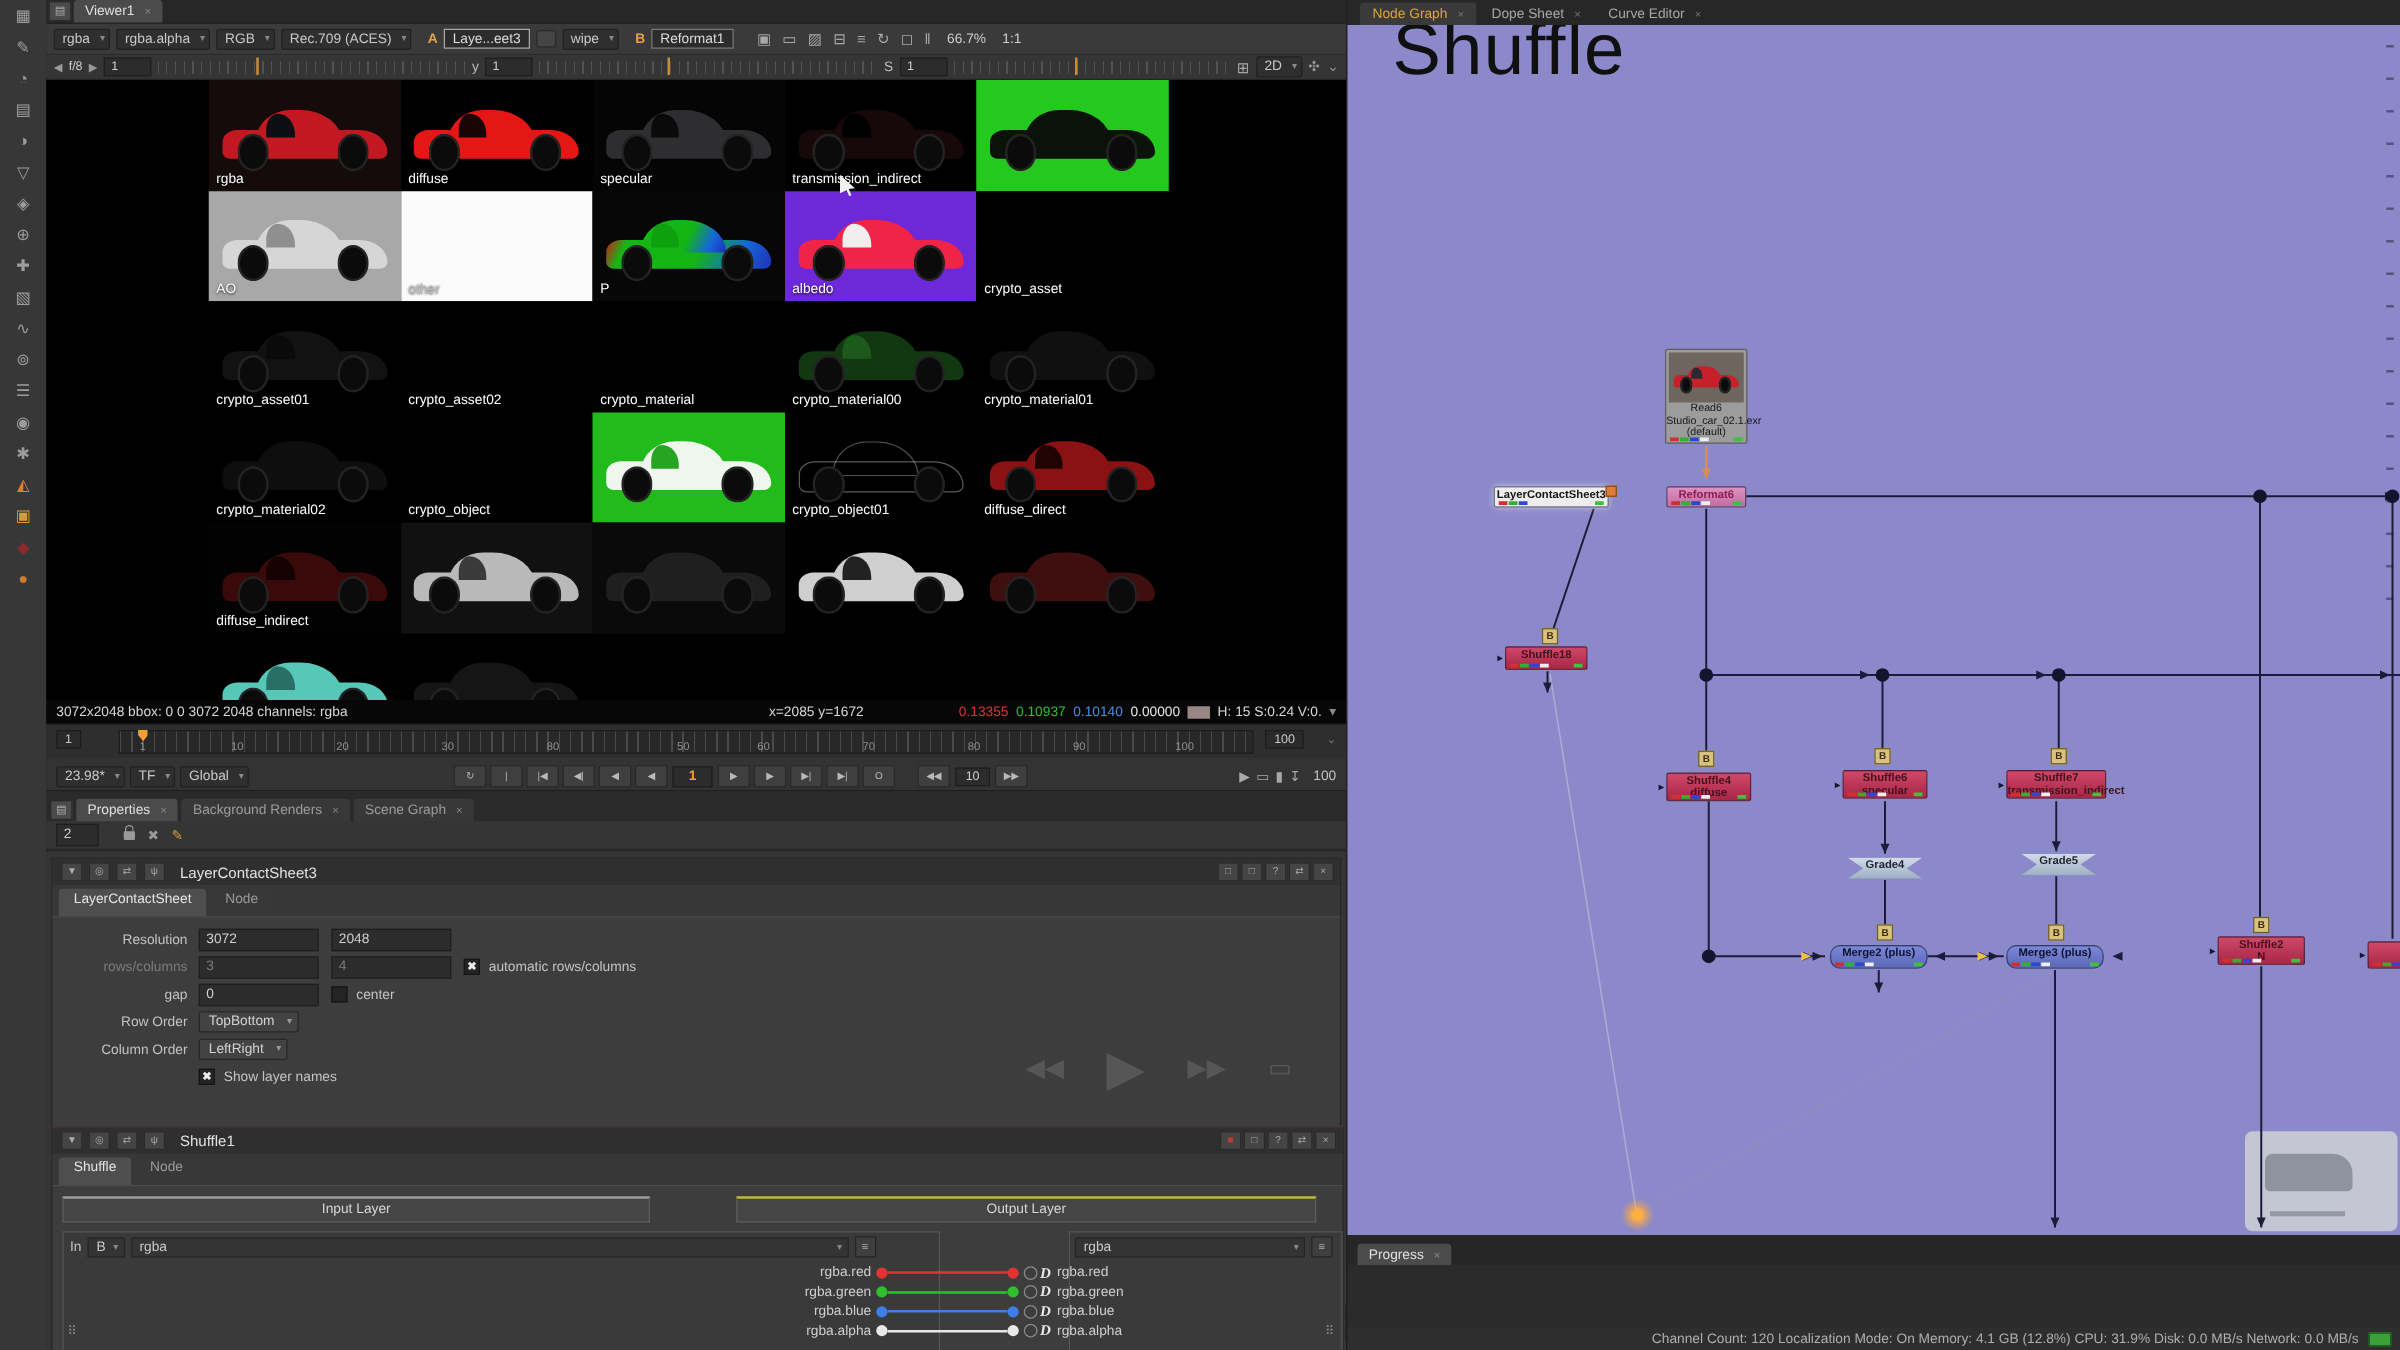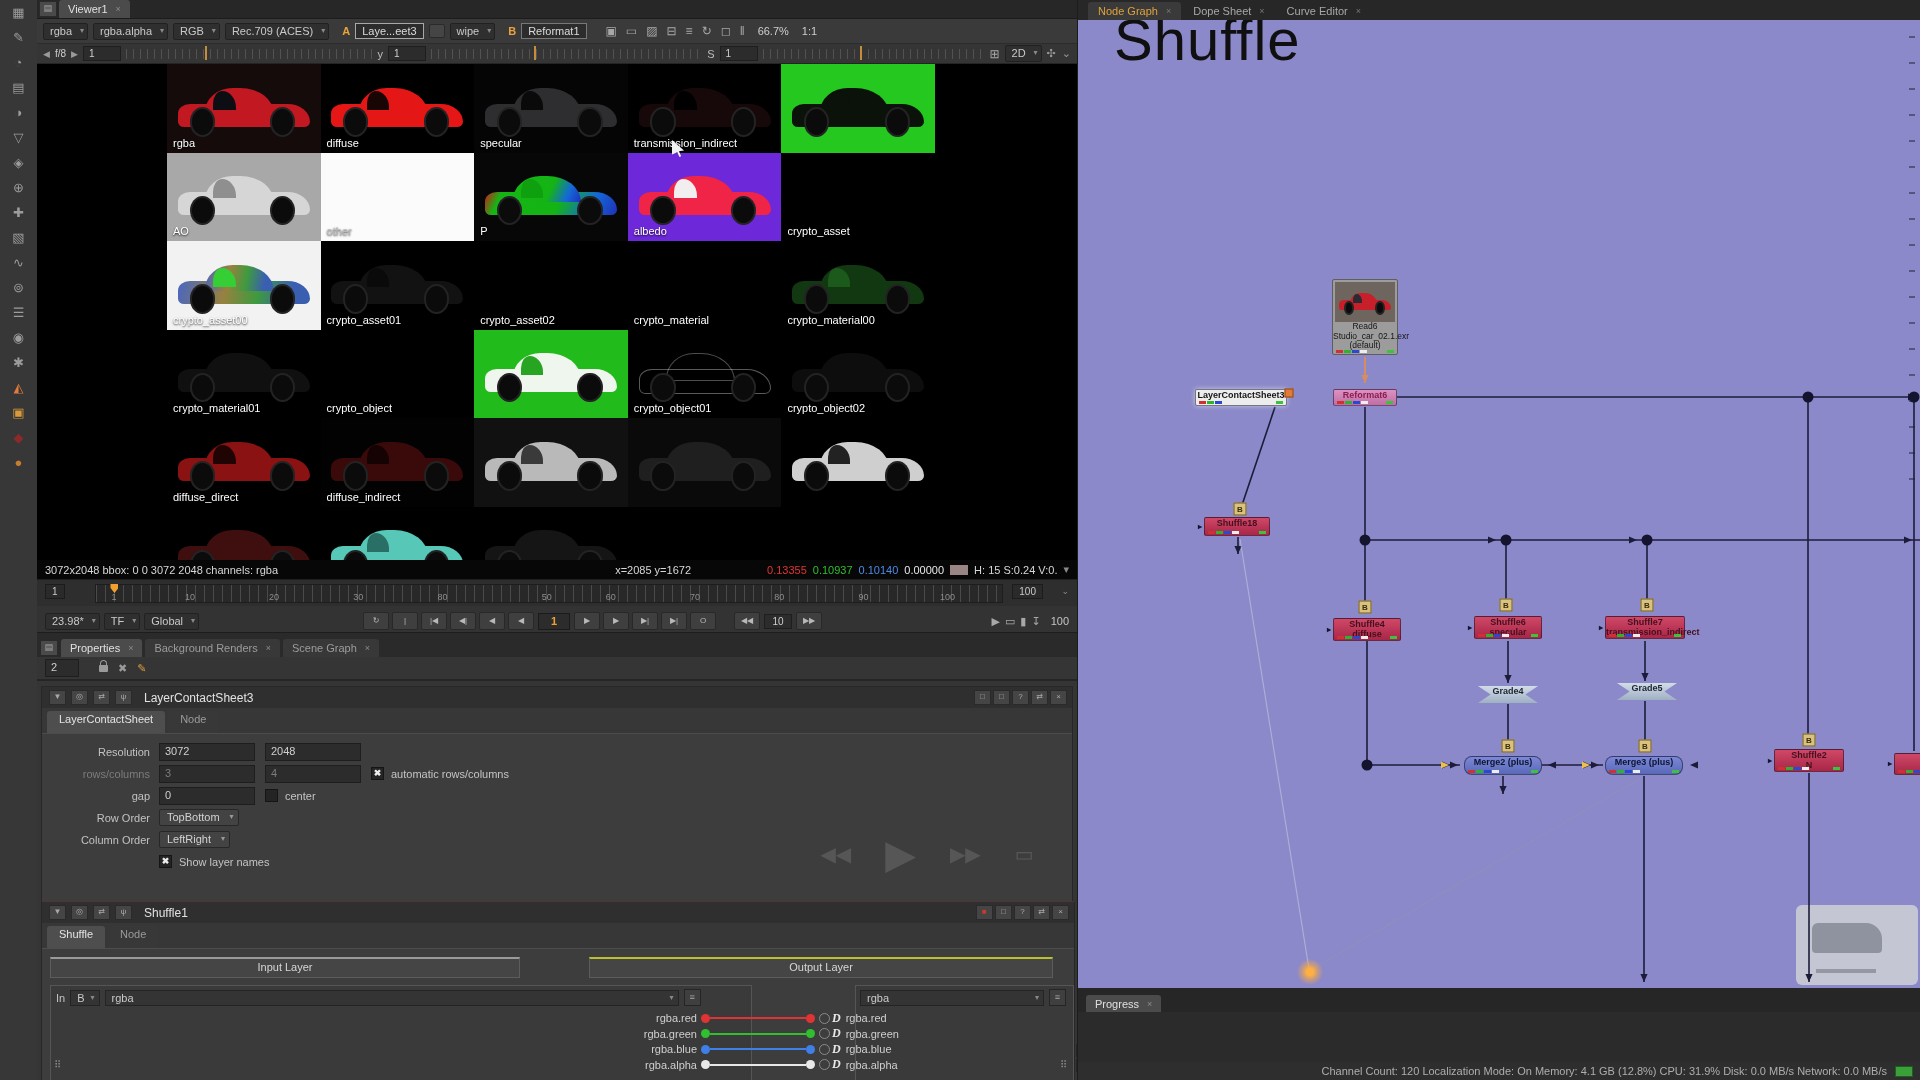--- a/index.html
+++ b/index.html
@@ -299,30 +299,20 @@
               <i class="ccab" style="background: rgb(239, 36, 70);"></i>
               <i class="cwin" style="background: rgb(242, 238, 240);"></i>
               <i class="cwheel w1"></i>
               <i class="cwheel w2"></i>
             </span>
             <span class="tlabel">albedo</span>
           </div>
           <div class="tile" style="background: rgb(0, 0, 0);">
             <span class="tlabel">crypto_asset</span>
           </div>
-          <div class="tile" style="background: rgb(242, 242, 242);">
-            <span class="car">
-              <i class="cbody" style="background: linear-gradient(100deg, rgb(74, 102, 192), rgb(152, 129, 63) 35%, rgb(63, 154, 63) 60%, rgb(58, 95, 176) 85%);"></i>
-              <i class="ccab" style="background: linear-gradient(100deg, rgb(74, 102, 192), rgb(152, 129, 63) 35%, rgb(63, 154, 63) 60%, rgb(58, 95, 176) 85%);"></i>
-              <i class="cwin" style="background: rgb(53, 207, 53);"></i>
-              <i class="cwheel w1"></i>
-              <i class="cwheel w2"></i>
-            </span>
-            <span class="tlabel">crypto_asset00</span>
-          </div>
           <div class="tile" style="background: rgb(0, 0, 0);">
             <span class="car">
               <i class="cbody" style="background: rgb(18, 18, 18);"></i>
               <i class="ccab" style="background: rgb(18, 18, 18);"></i>
               <i class="cwin" style="background: rgb(10, 10, 10);"></i>
               <i class="cwheel w1"></i>
               <i class="cwheel w2"></i>
             </span>
             <span class="tlabel">crypto_asset01</span>
           </div>
@@ -345,48 +335,48 @@
           <div class="tile" style="background: rgb(0, 0, 0);">
             <span class="car">
               <i class="cbody" style="background: rgb(16, 16, 16);"></i>
               <i class="ccab" style="background: rgb(16, 16, 16);"></i>
               <i class="cwheel w1"></i>
               <i class="cwheel w2"></i>
             </span>
             <span class="tlabel">crypto_material01</span>
           </div>
           <div class="tile" style="background: rgb(0, 0, 0);">
+            <span class="car">
+              <i class="cbody" style="background: rgb(14, 14, 14);"></i>
+              <i class="ccab" style="background: rgb(14, 14, 14);"></i>
+              <i class="cwheel w1"></i>
+              <i class="cwheel w2"></i>
+            </span>
+            <span class="tlabel">crypto_material02</span>
+          </div>
+          <div class="tile" style="background: rgb(0, 0, 0);">
             <span class="tlabel">crypto_object</span>
           </div>
           <div class="tile" style="background: rgb(34, 187, 28);">
             <span class="car">
               <i class="cbody" style="background: rgb(238, 246, 238);"></i>
               <i class="ccab" style="background: rgb(238, 246, 238);"></i>
               <i class="cwin" style="background: rgb(39, 165, 34);"></i>
               <i class="cwheel w1"></i>
               <i class="cwheel w2"></i>
             </span>
           </div>
           <div class="tile" style="background: rgb(0, 0, 0);">
             <span class="car">
               <i class="cbody" style="background: transparent; border: 1px solid rgba(255, 255, 255, 0.35);"></i>
               <i class="ccab" style="background: transparent; border: 1px solid rgba(255, 255, 255, 0.3);"></i>
               <i class="cwheel w1"></i>
               <i class="cwheel w2"></i>
             </span>
             <span class="tlabel">crypto_object01</span>
-          </div>
-          <div class="tile" style="background: rgb(0, 0, 0);">
-            <span class="car">
-              <i class="cbody" style="background: rgb(13, 13, 13);"></i>
-              <i class="ccab" style="background: rgb(13, 13, 13);"></i>
-              <i class="cwheel w1"></i>
-              <i class="cwheel w2"></i>
-            </span>
-            <span class="tlabel">crypto_object02</span>
           </div>
           <div class="tile" style="background: rgb(0, 0, 0);">
             <span class="car">
               <i class="cbody" style="background: rgb(138, 18, 18);"></i>
               <i class="ccab" style="background: rgb(138, 18, 18);"></i>
               <i class="cwin" style="background: rgb(32, 4, 4);"></i>
               <i class="cwheel w1"></i>
               <i class="cwheel w2"></i>
             </span>
             <span class="tlabel">diffuse_direct</span>

